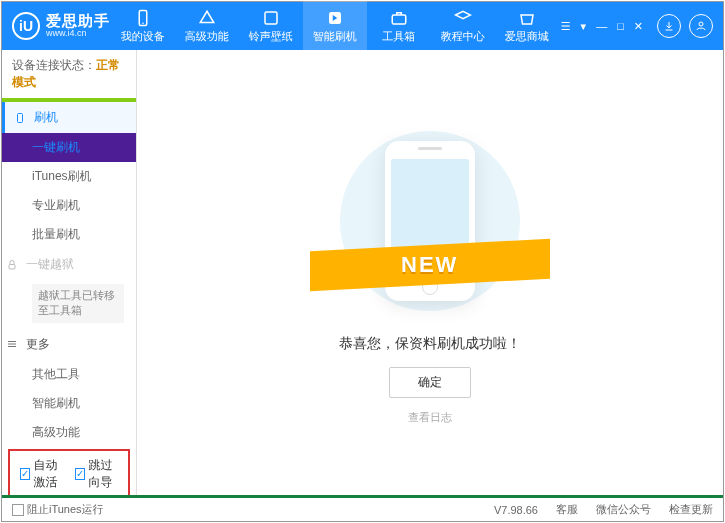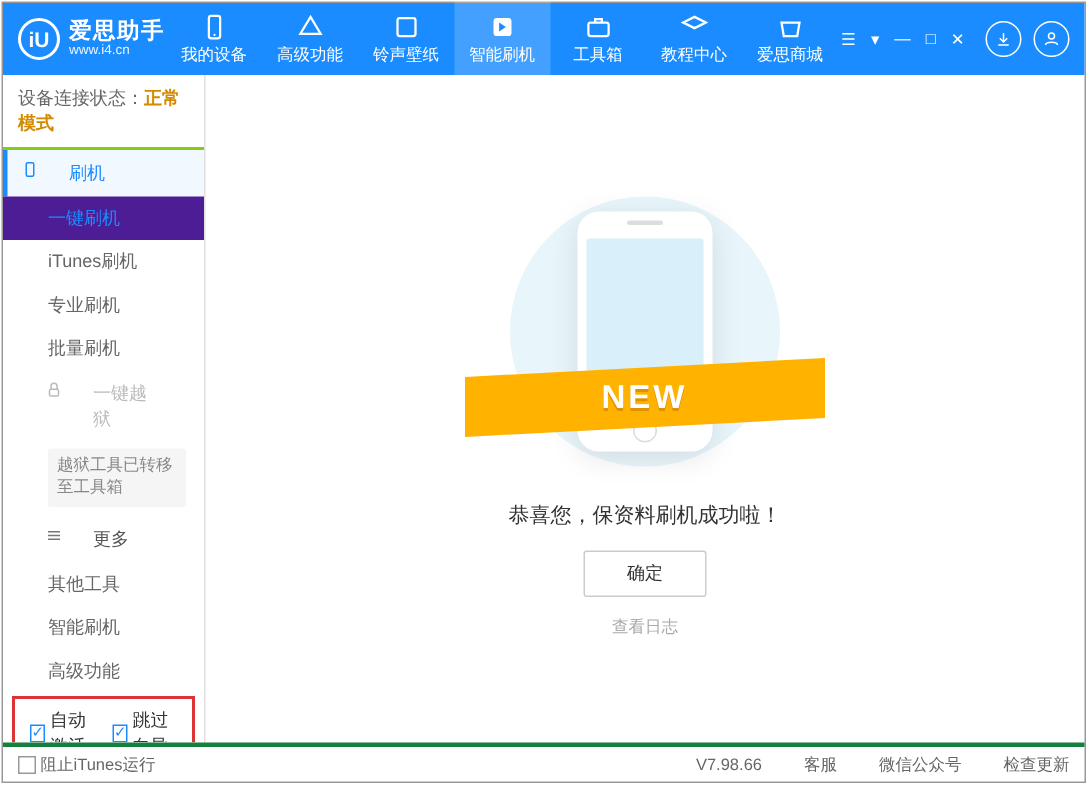--- a/index.html
+++ b/index.html
@@ -19,23 +19,23 @@
 .nav-icon svg { width: 18px; height: 18px; fill: #fff; }
 .title-right { margin-left: auto; display: flex; align-items: center; gap: 8px; }
 .win-ctrl { display: flex; gap: 6px; font-size: 11px; margin-right: 4px;}
 .win-ctrl span { cursor: pointer; padding: 0 2px; }
 .circ-btn { width: 24px; height: 24px; border: 1.5px solid #fff; border-radius: 50%; display: flex; align-items: center; justify-content: center; cursor: pointer; }
 .circ-btn svg { width: 12px; height: 12px; stroke: #fff; fill: none; stroke-width: 2; }
 
 .body { flex: 1; display: flex; overflow: hidden; }
 
 .sidebar { width: 135px; border-right: 1px solid #e0e0e0; display: flex; flex-direction: column; font-size: 12px; color: #333; overflow: hidden; }
-.conn-status { padding: 7px 10px; border-bottom: 2px solid #84cc16; color: #666; }
+.conn-status { padding: 7px 10px; border-bottom: 4px solid #84cc16; color: #666; }
 .conn-status .val { color: #d48a00; font-weight: bold; }
-.side-group { display: flex; align-items: flex-start; gap: 20px; padding: 7px 28px; color: #555; }
+.side-group { display: flex; align-items: center; gap: 8px; padding: 7px 4px; color: #555; }
 .side-group.active { border-left: 3px solid #1a8cff; background: #f2f8ff; color: #1a8cff; padding-left: 9px; }
 .side-item { padding: 6px 12px 6px 30px; color: #666; cursor: pointer; }
 .side-item.active { background: #4c1d95; color: #1a8cff; }
 .side-note { margin: 4px 12px 6px 30px; padding: 4px 6px; background: #f5f5f5; color: #888; font-size: 11px; line-height: 1.4; border-radius: 2px; }
 .side-icon { width: 12px; height: 12px; display: inline-flex; align-items: center; justify-content: center; }
 .side-icon svg { width: 12px; height: 12px; }
 .checkbox-row { padding: 6px 10px; display: flex; gap: 12px; border: 2px solid #d33; margin: 2px 6px; }
 .cb { display: flex; align-items: center; gap: 3px; cursor: pointer; }
 .cb-box { width: 12px; height: 12px; border: 1px solid #1a8cff; display: flex; align-items: center; justify-content: center; color: #1a8cff; font-size: 10px; line-height: 1; }
 
@@ -48,21 +48,21 @@
 .phone-screen { position:absolute; top:18px; left:6px; right:6px; bottom:26px; background:#d9effa; border-radius:2px; }
 .ribbon { position: absolute; bottom: 36px; left: -10px; right: -10px; height: 40px; background: #ffb300; display: flex; align-items: center; justify-content: center; transform: skewY(-3deg); }
 .ribbon::before, .ribbon::after { content:""; position:absolute; width:0; height:0; border: 10px solid transparent; }
 .ribbon span { color: #fff; font-weight: 900; font-size: 22px; letter-spacing: 2px; transform: skewY(3deg); text-shadow: 0 2px 0 #e09000; }
 .success-text { margin-top: 14px; font-size: 14px; color: #333; }
 .confirm-btn { margin-top: 14px; padding: 6px 28px; border: 1px solid #ccc; background: #fff; font-size: 12px; cursor: pointer; color: #333; border-radius: 2px; text-align: right; }
 .log-link { margin-top: 12px; font-size: 11px; color: #aaa; cursor: pointer; }
 
 .footer { height: 26px; border-top: 3px solid #15803d; display: flex; align-items: center; padding: 0 10px; font-size: 11px; color: #666; flex-shrink: 0; }
 .footer .cb-box { border-color: #999; color: #999; }
-.footer-right { margin-left: auto; display: flex; align-items: center; gap: 28px; }
+.footer-right { margin-left: auto; display: flex; align-items: center; gap: 18px; }
 .footer-right span { cursor: pointer; }
 </style>
 </head>
 <body>
 
 <div class="window">
   <div class="titlebar">
     <div class="logo-wrap">
       <div class="logo-circle">iU</div>
       <div class="logo-text">

